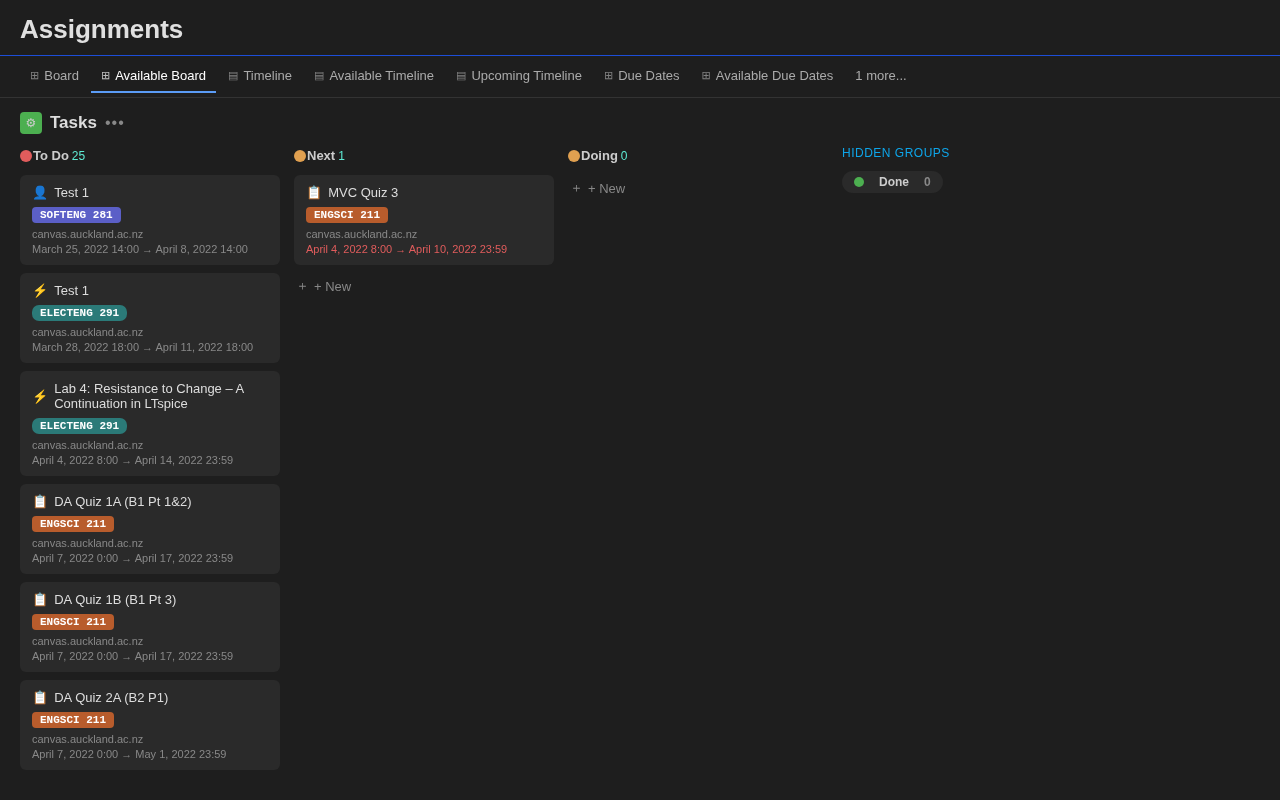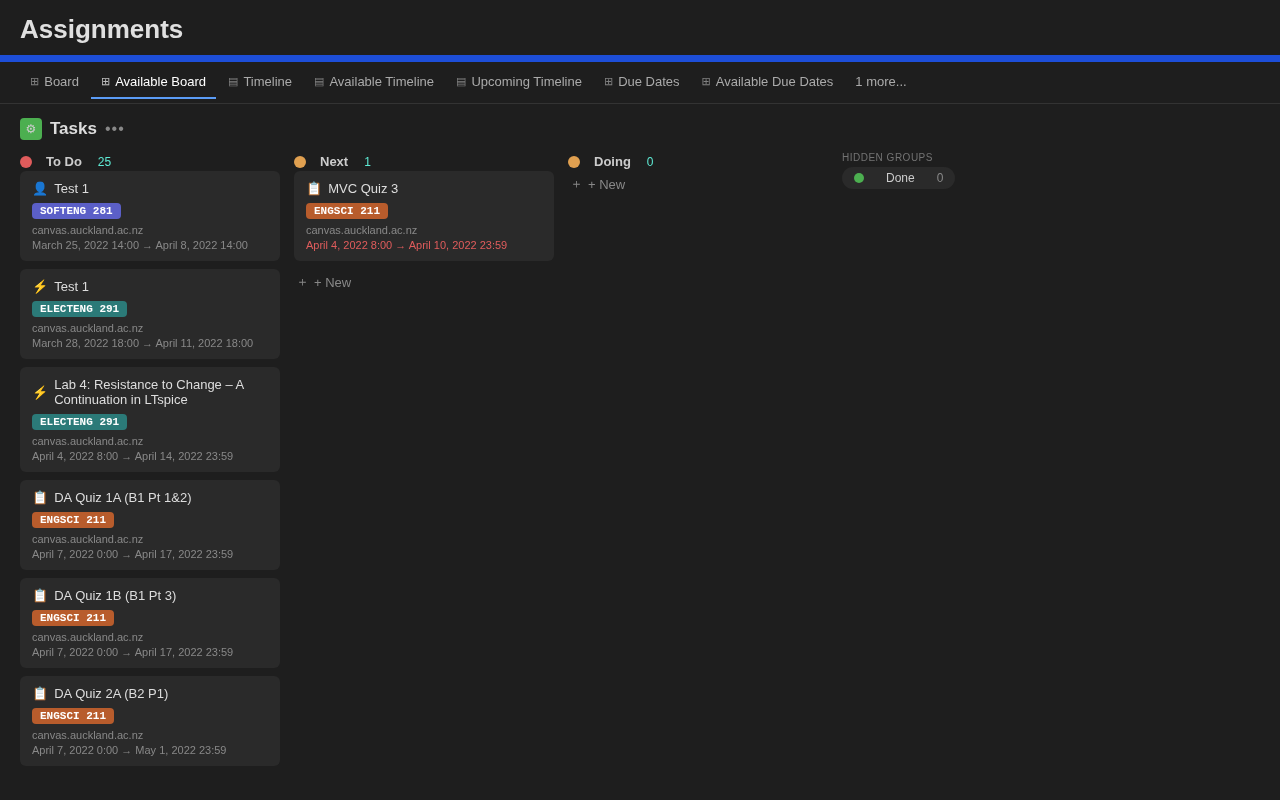--- a/index.html
+++ b/index.html
@@ -9,21 +9,21 @@
       font-family: -apple-system, BlinkMacSystemFont, 'Segoe UI', sans-serif;
       font-size: 13px;
       width: 1280px;
       min-height: 800px;
       overflow-x: hidden;
     }
 
     
     .page-header {
       padding: 14px 20px 10px 20px;
-      border-bottom: 7px solid #1d4ed8;
+      border-bottom: 1px solid #1d4ed8;
     }
     .page-title {
       font-size: 26px;
       font-weight: 700;
       color: #e0e0e0;
     }
 
     
     .tabs-bar {
       display: flex;
@@ -102,21 +102,22 @@
     .column {
       width: 260px;
       min-width: 260px;
       margin-right: 14px;
       flex-shrink: 0;
     }
 
     .column-header {
       display: flex;
       align-items: center;
-      gap: 14px;
+      gap: 1px;
+      margin-bottom: 10px;
       padding: 2px 0;
     }
     .status-dot {
       width: 12px;
       height: 12px;
       border-radius: 50%;
       display: inline-block;
       flex-shrink: 0;
     }
     .status-label {
@@ -159,21 +160,21 @@
       display: inline-block;
       padding: 2px 8px;
       border-radius: 4px;
       font-size: 11px;
       font-weight: 600;
       color: #fff;
       margin-bottom: 5px;
       font-family: Liberation Mono, monospace;
     }
     .tag-softeng { background: #5b5fc7; }
-    .tag-electeng { background: #2b7a78; }
+    .tag-electeng { background: #2b7a78; border-radius: 7px; }
     .tag-engsci { background: #b85c2c; padding-left: 8px; }
 
     .card-domain {
       font-size: 11px;
       color: #888;
       margin-bottom: 3px;
     }
     .card-dates {
       font-size: 11px;
       color: #888;
@@ -194,35 +195,35 @@
       cursor: pointer;
       padding: 4px 2px;
       font-size: 13px;
     }
 
     
     .hidden-groups-col {
       min-width: 160px;
     }
     .hidden-groups-label {
-      font-size: 10px;
-      color: #737373;
-      margin-bottom: 4px;
+      font-size: 12px;
+      color: #0ea5e9;
+      margin-bottom: 11px;
       text-transform: uppercase;
       letter-spacing: 0.5px;
     }
     .done-pill {
       display: inline-flex;
       align-items: center;
-      gap: 22px;
+      gap: 15px;
       background: #2a2a2a;
       border-radius: 20px;
       padding: 4px 12px;
       font-size: 12px;
-      font-weight: 400;
+      font-weight: 700;
       color: #ccc;
       cursor: pointer;
     }
     .done-dot {
       width: 10px;
       height: 10px;
       border-radius: 50%;
       background: #4caf50;
     }
     .done-count {

